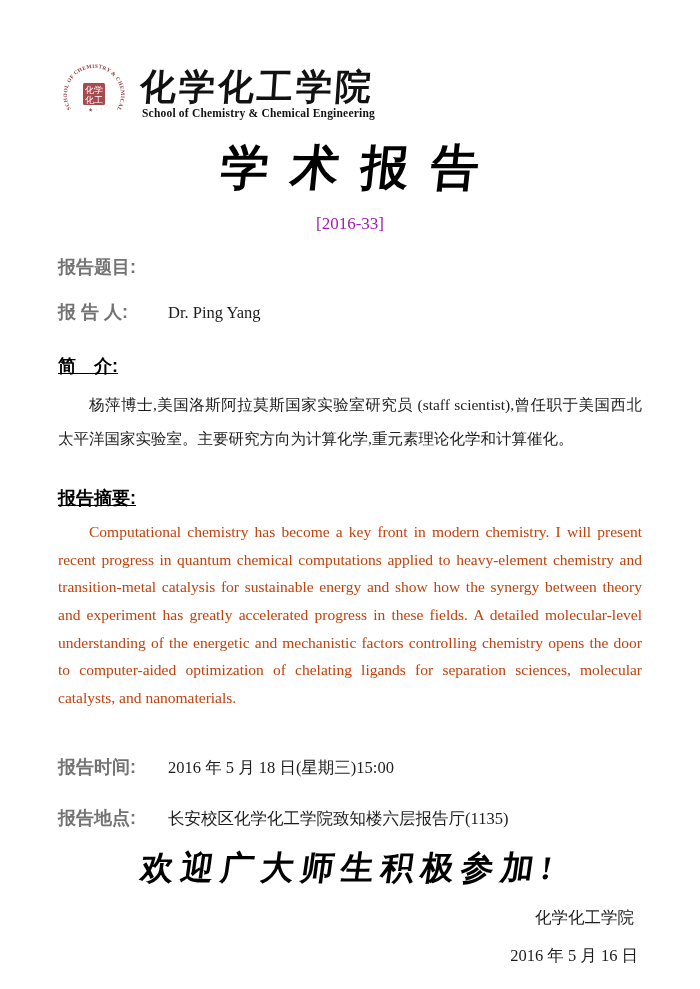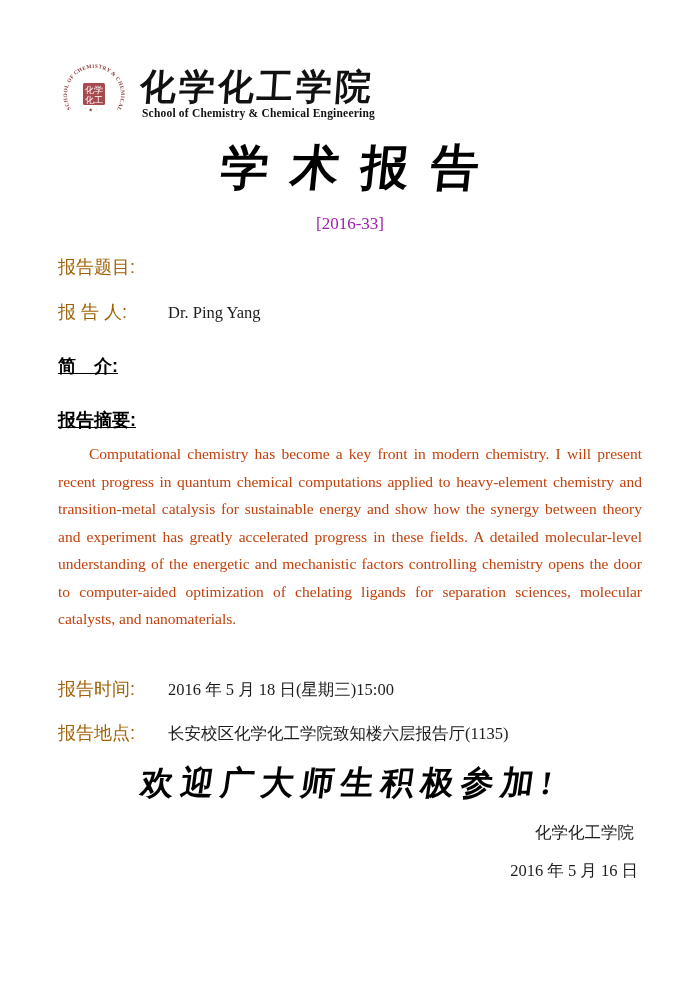--- a/index.html
+++ b/index.html
@@ -66,22 +66,22 @@
 
   
   .field-row {
     display: flex;
     align-items: baseline;
     margin-top: 21px;
   }
   .field-label {
     flex: 0 0 110px;
     font-size: 18px;
-    font-weight: normal;
-    color: #a16207;
+    font-weight: bold;
+    color: #737373;
     white-space: nowrap;
     font-family: "Liberation Sans", "DejaVu Sans", sans-serif;
   }
   .field-value {
     font-size: 16.5px;
     color: #1c1c1c;
   }
   .affiliation {
     margin-top: 22px;
     padding-left: 110px;
@@ -109,21 +109,21 @@
   .abstract-paragraph {
     margin-top: 8px;
     font-size: 15.5px;
     line-height: 1.78;
     text-align: justify;
     text-indent: 2em;
     color: #c2410c;
   }
 
   .time-row { margin-top: 44px; }
-  .venue-row { margin-top: 20px; }
+  .venue-row { margin-top: 27px; }
 
   
   .welcome-line {
     margin-top: 16px;
     text-align: center;
     font-size: 33px;
     font-weight: 900;
     letter-spacing: 7px;
     color: #000;
     transform: skewX(-8deg);
@@ -175,20 +175,21 @@
     <div class="field-row">
       <span class="field-label">报告题目:</span>
     </div>
 
     <div class="field-row">
       <span class="field-label">报 告 人:</span>
       <span class="field-value">Dr. Ping Yang</span>
     </div>
 
     <div class="section-heading">简　介:</div>
+    <div class="bio-paragraph">杨萍博士,美国洛斯阿拉莫斯国家实验室研究员 (staff scientist),曾任职于美国西北太平洋国家实验室。主要研究方向为计算化学,重元素理论化学和计算催化。</div>
 
     <div class="section-heading">报告摘要:</div>
     <div class="abstract-paragraph">Computational chemistry has become a key front in modern chemistry. I will present recent progress in quantum chemical computations applied to heavy-element chemistry and transition-metal catalysis for sustainable energy and show how the synergy between theory and experiment has greatly accelerated progress in these fields. A detailed molecular-level understanding of the energetic and mechanistic factors controlling chemistry opens the door to computer-aided optimization of chelating ligands for separation sciences, molecular catalysts, and nanomaterials.</div>
 
     <div class="field-row time-row">
       <span class="field-label">报告时间:</span>
       <span class="field-value">2016 年 5 月 18 日(星期三)15:00</span>
     </div>
 
     <div class="field-row venue-row">

